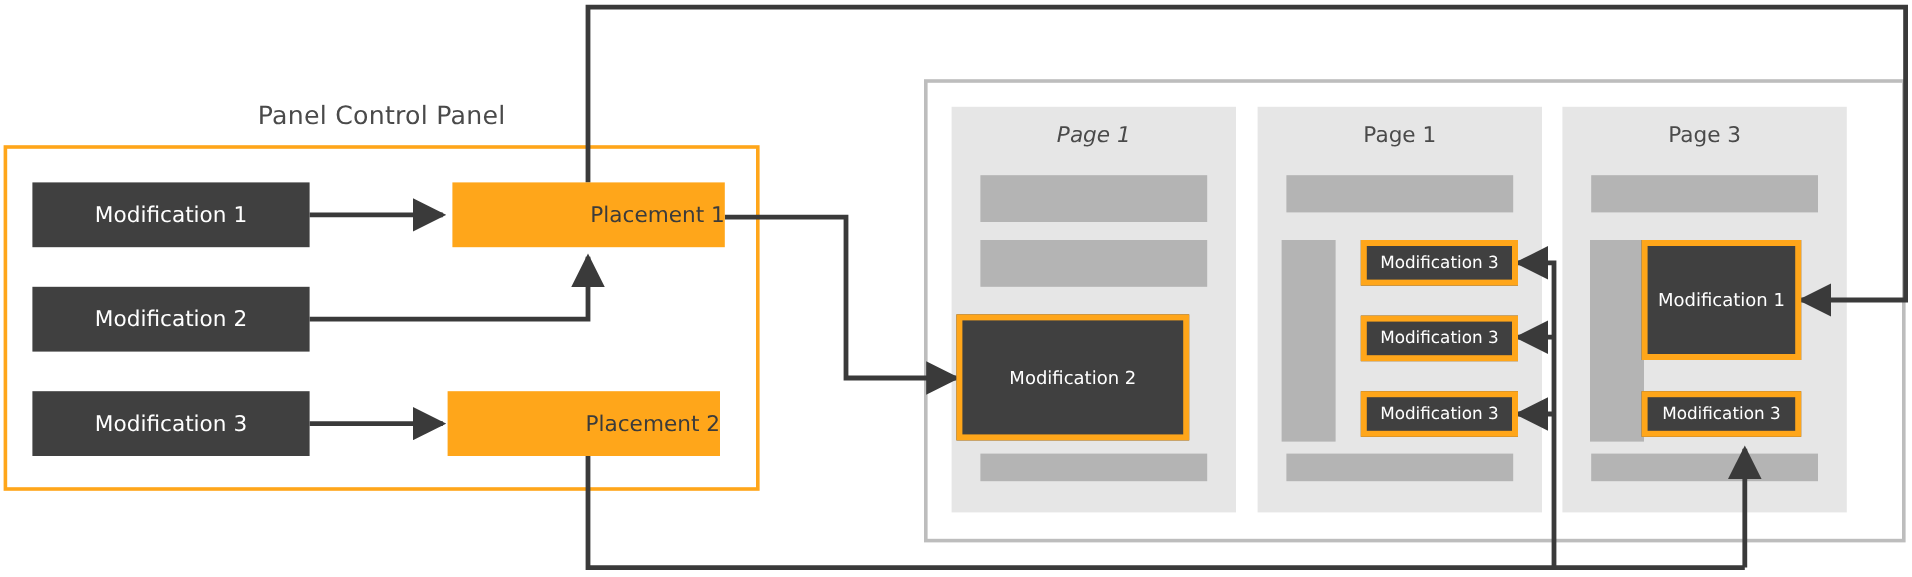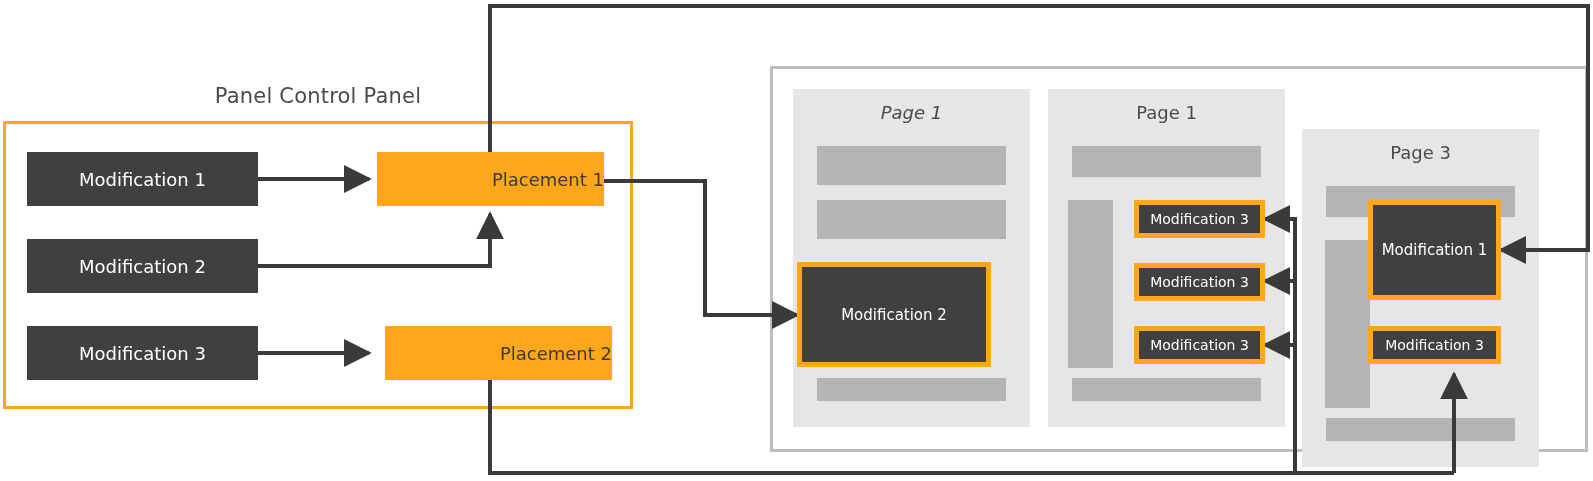--- a/index.html
+++ b/index.html
@@ -60,21 +60,21 @@
     font-size: 18px;
     display: flex;
     align-items: center;
     justify-content: flex-end;
     z-index: 6;
   }
   #mod1 { left: 27px;  top: 152px; width: 231px; height: 54px; }
   #mod2 { left: 27px;  top: 239px; width: 231px; height: 54px; }
   #mod3 { left: 27px;  top: 326px; width: 231px; height: 54px; }
   #plc1 { left: 377px; top: 152px; width: 227px; height: 54px; }
-  #plc2 { left: 385px; top: 326px; width: 227px; height: 54px; }
+  #plc2 { left: 373px; top: 326px; width: 227px; height: 54px; }
 
   
   .site-title {
     position: absolute;
     left: 770px; top: 25px;
     width: 818px;
     text-align: center;
     font-size: 21px;
     color: #4a4a4a;
   }
@@ -86,21 +86,21 @@
     background: #ffffff;
   }
   .page-panel {
     position: absolute;
     top: 89px;
     height: 338px;
     background: #E6E6E6;
   }
   #page1 { left: 793px;  width: 237px; font-style: italic; }
   #page2 { left: 1048px; width: 237px; }
-  #page3 { left: 1302px; width: 237px; margin-top: 40px; }
+  #page3 { left: 1302px; width: 237px; }
   .page-title {
     position: absolute;
     top: 13px; left: 0;
     width: 100%;
     text-align: center;
     font-size: 18px;
     color: #4a4a4a;
   }
   .gbar {
     position: absolute;

